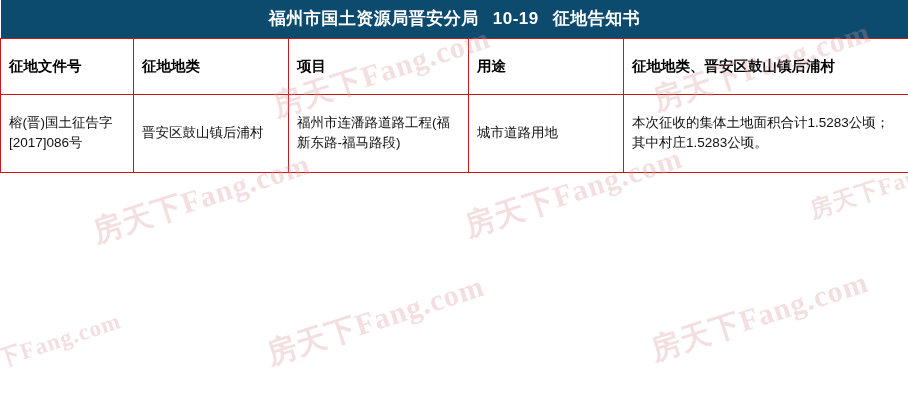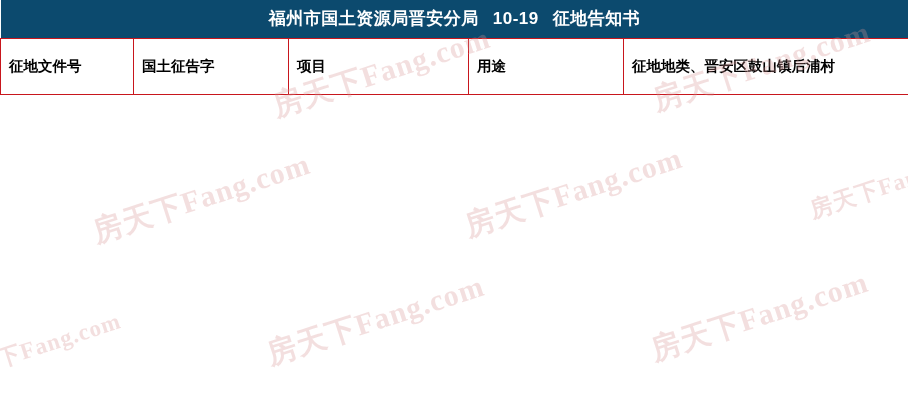--- a/index.html
+++ b/index.html
@@ -118,22 +118,29 @@
         <col class="c5">
     </colgroup>
     <thead>
       <tr class="title-row">
         <td colspan="5">
           <span class="title-inner">福州市国土资源局晋安分局</span><span class="title-mid">10-19</span><span class="title-inner">征地告知书</span>
         </td>
       </tr>
       <tr>
         <th>征地文件号</th>
-        <th>国土征告字</th>
+        <th>征地地类</th>
         <th>项目</th>
         <th>用途</th>
         <th>征地地类、晋安区鼓山镇后浦村</th>
       </tr>
     </thead>
     <tbody>
+      <tr>
+        <td>榕(晋)国土征告字[2017]086号</td>
+        <td>晋安区鼓山镇后浦村</td>
+        <td>福州市连潘路道路工程(福新东路-福马路段)</td>
+        <td>城市道路用地</td>
+        <td>本次征收的集体土地面积合计1.5283公顷；其中村庄1.5283公顷。</td>
+      </tr>
     </tbody>
   </table>
 </div>
 
 </body></html>

